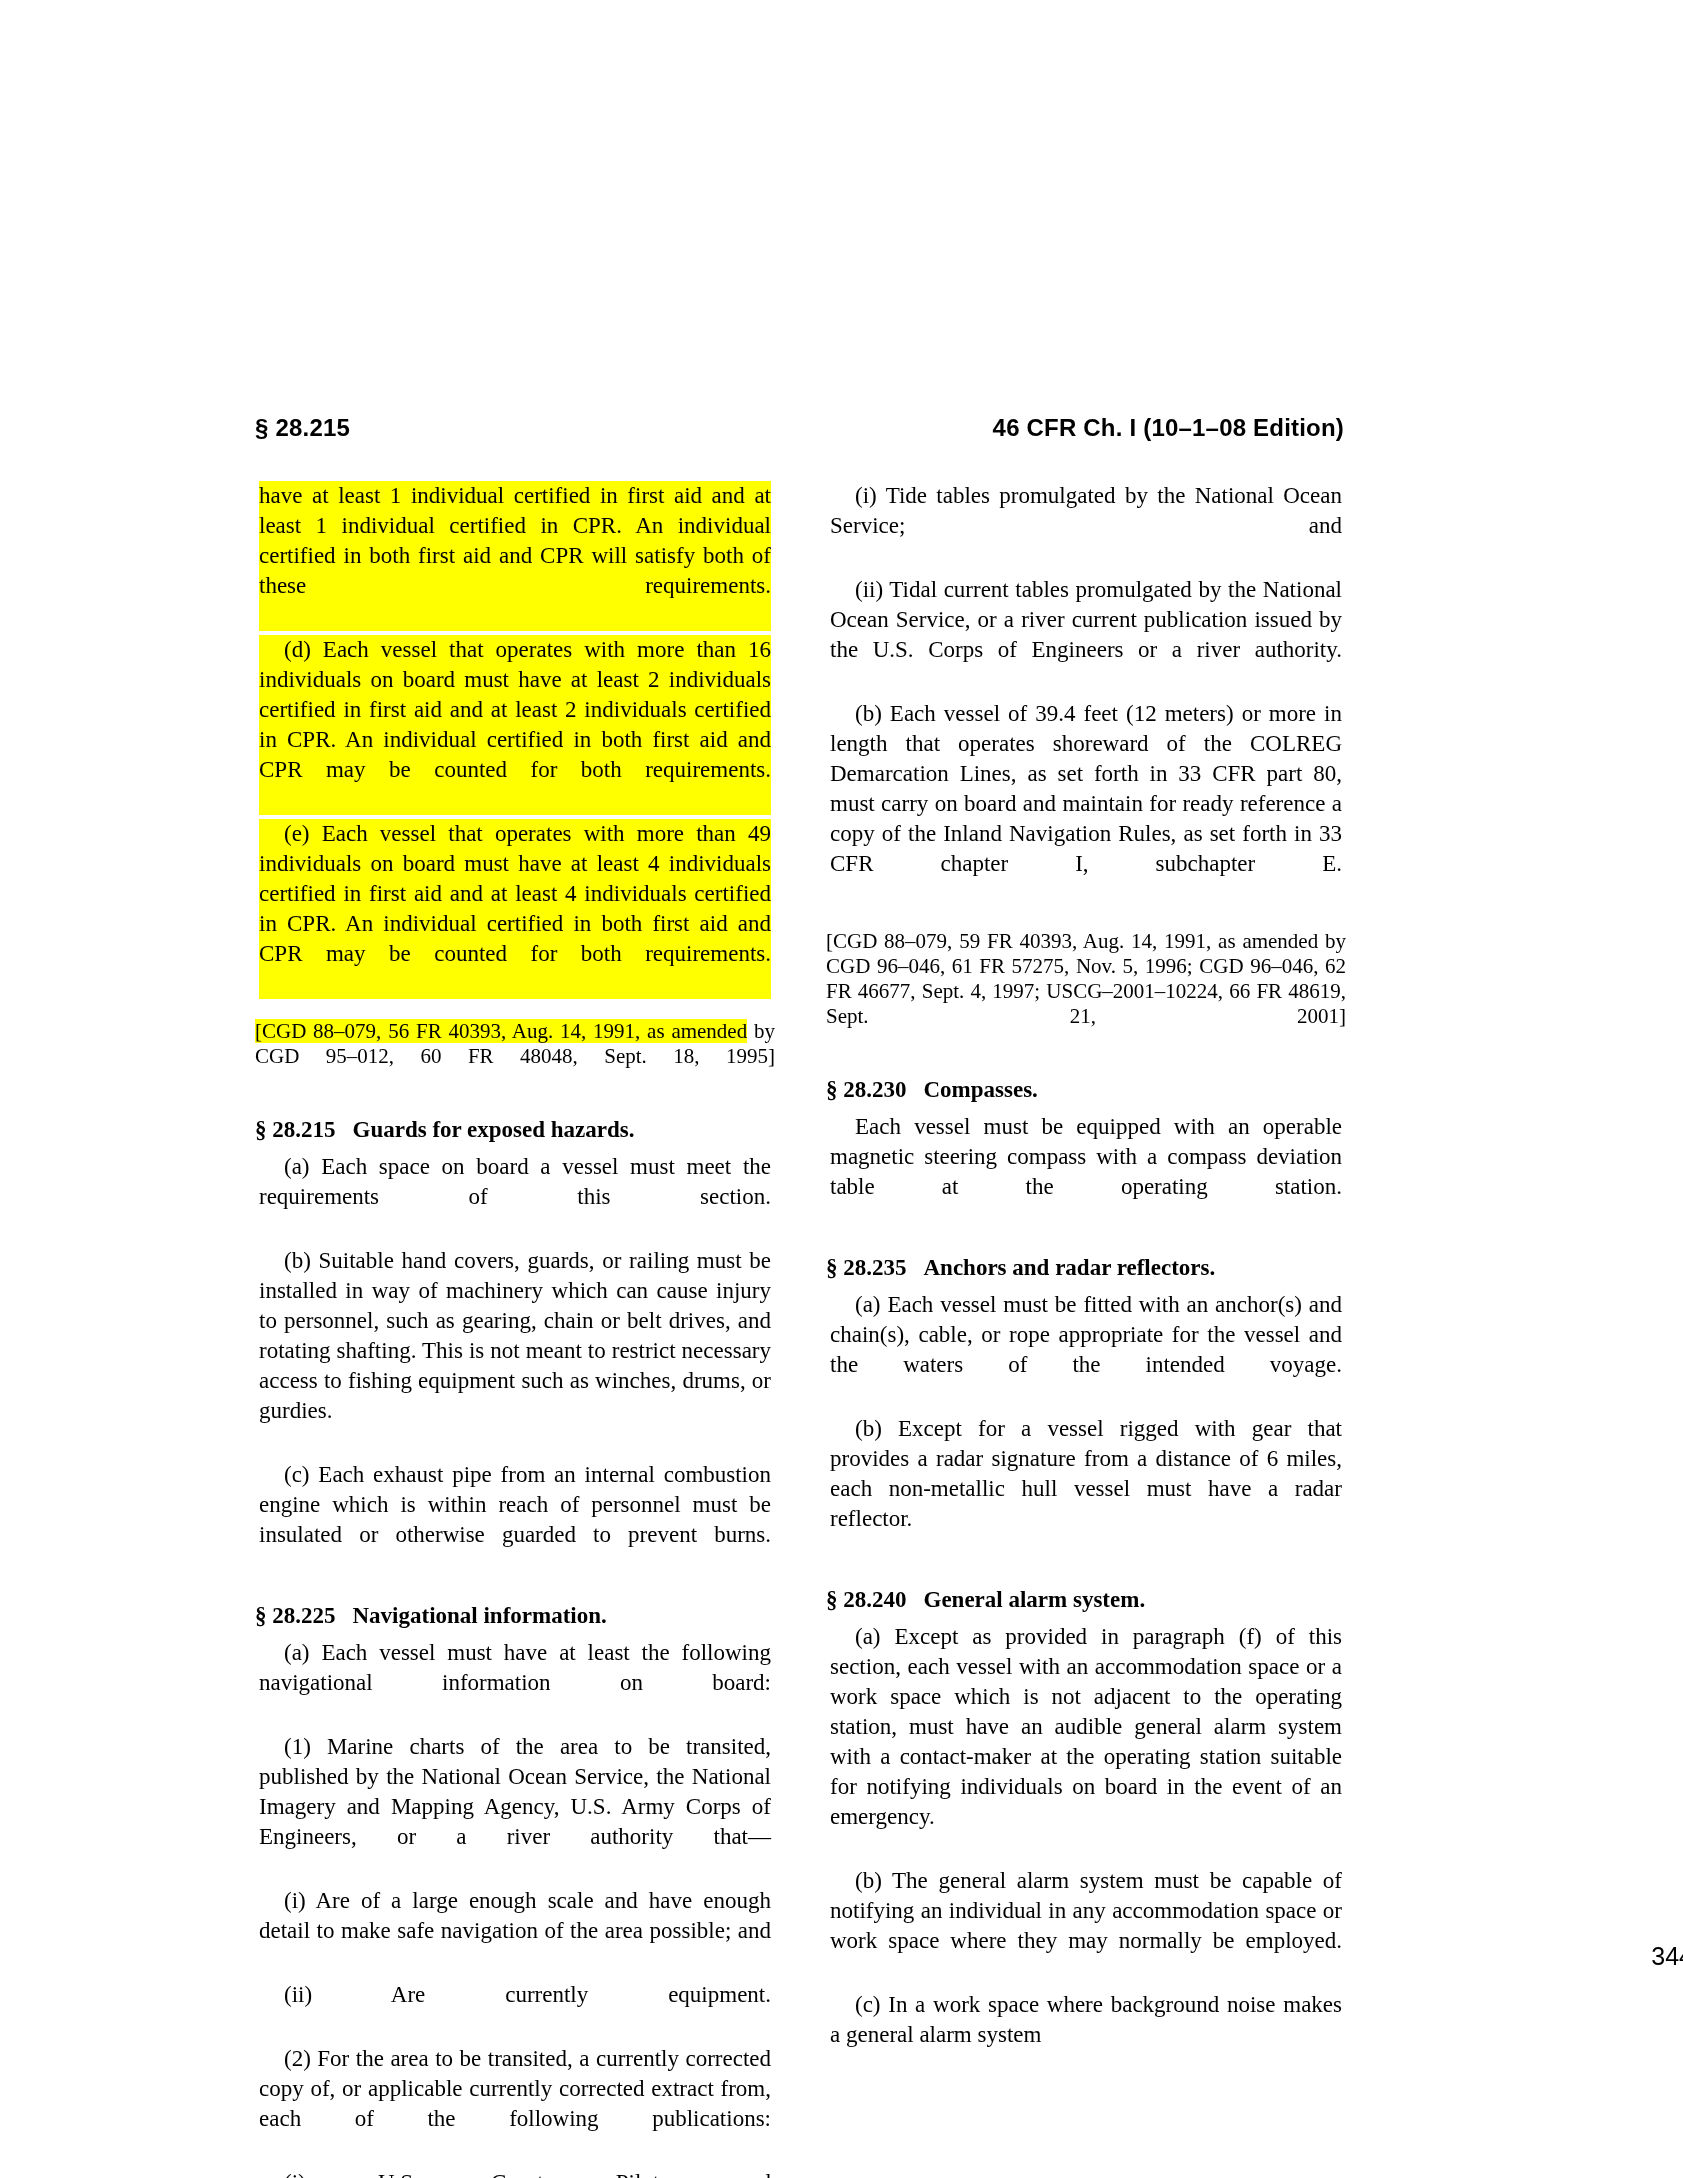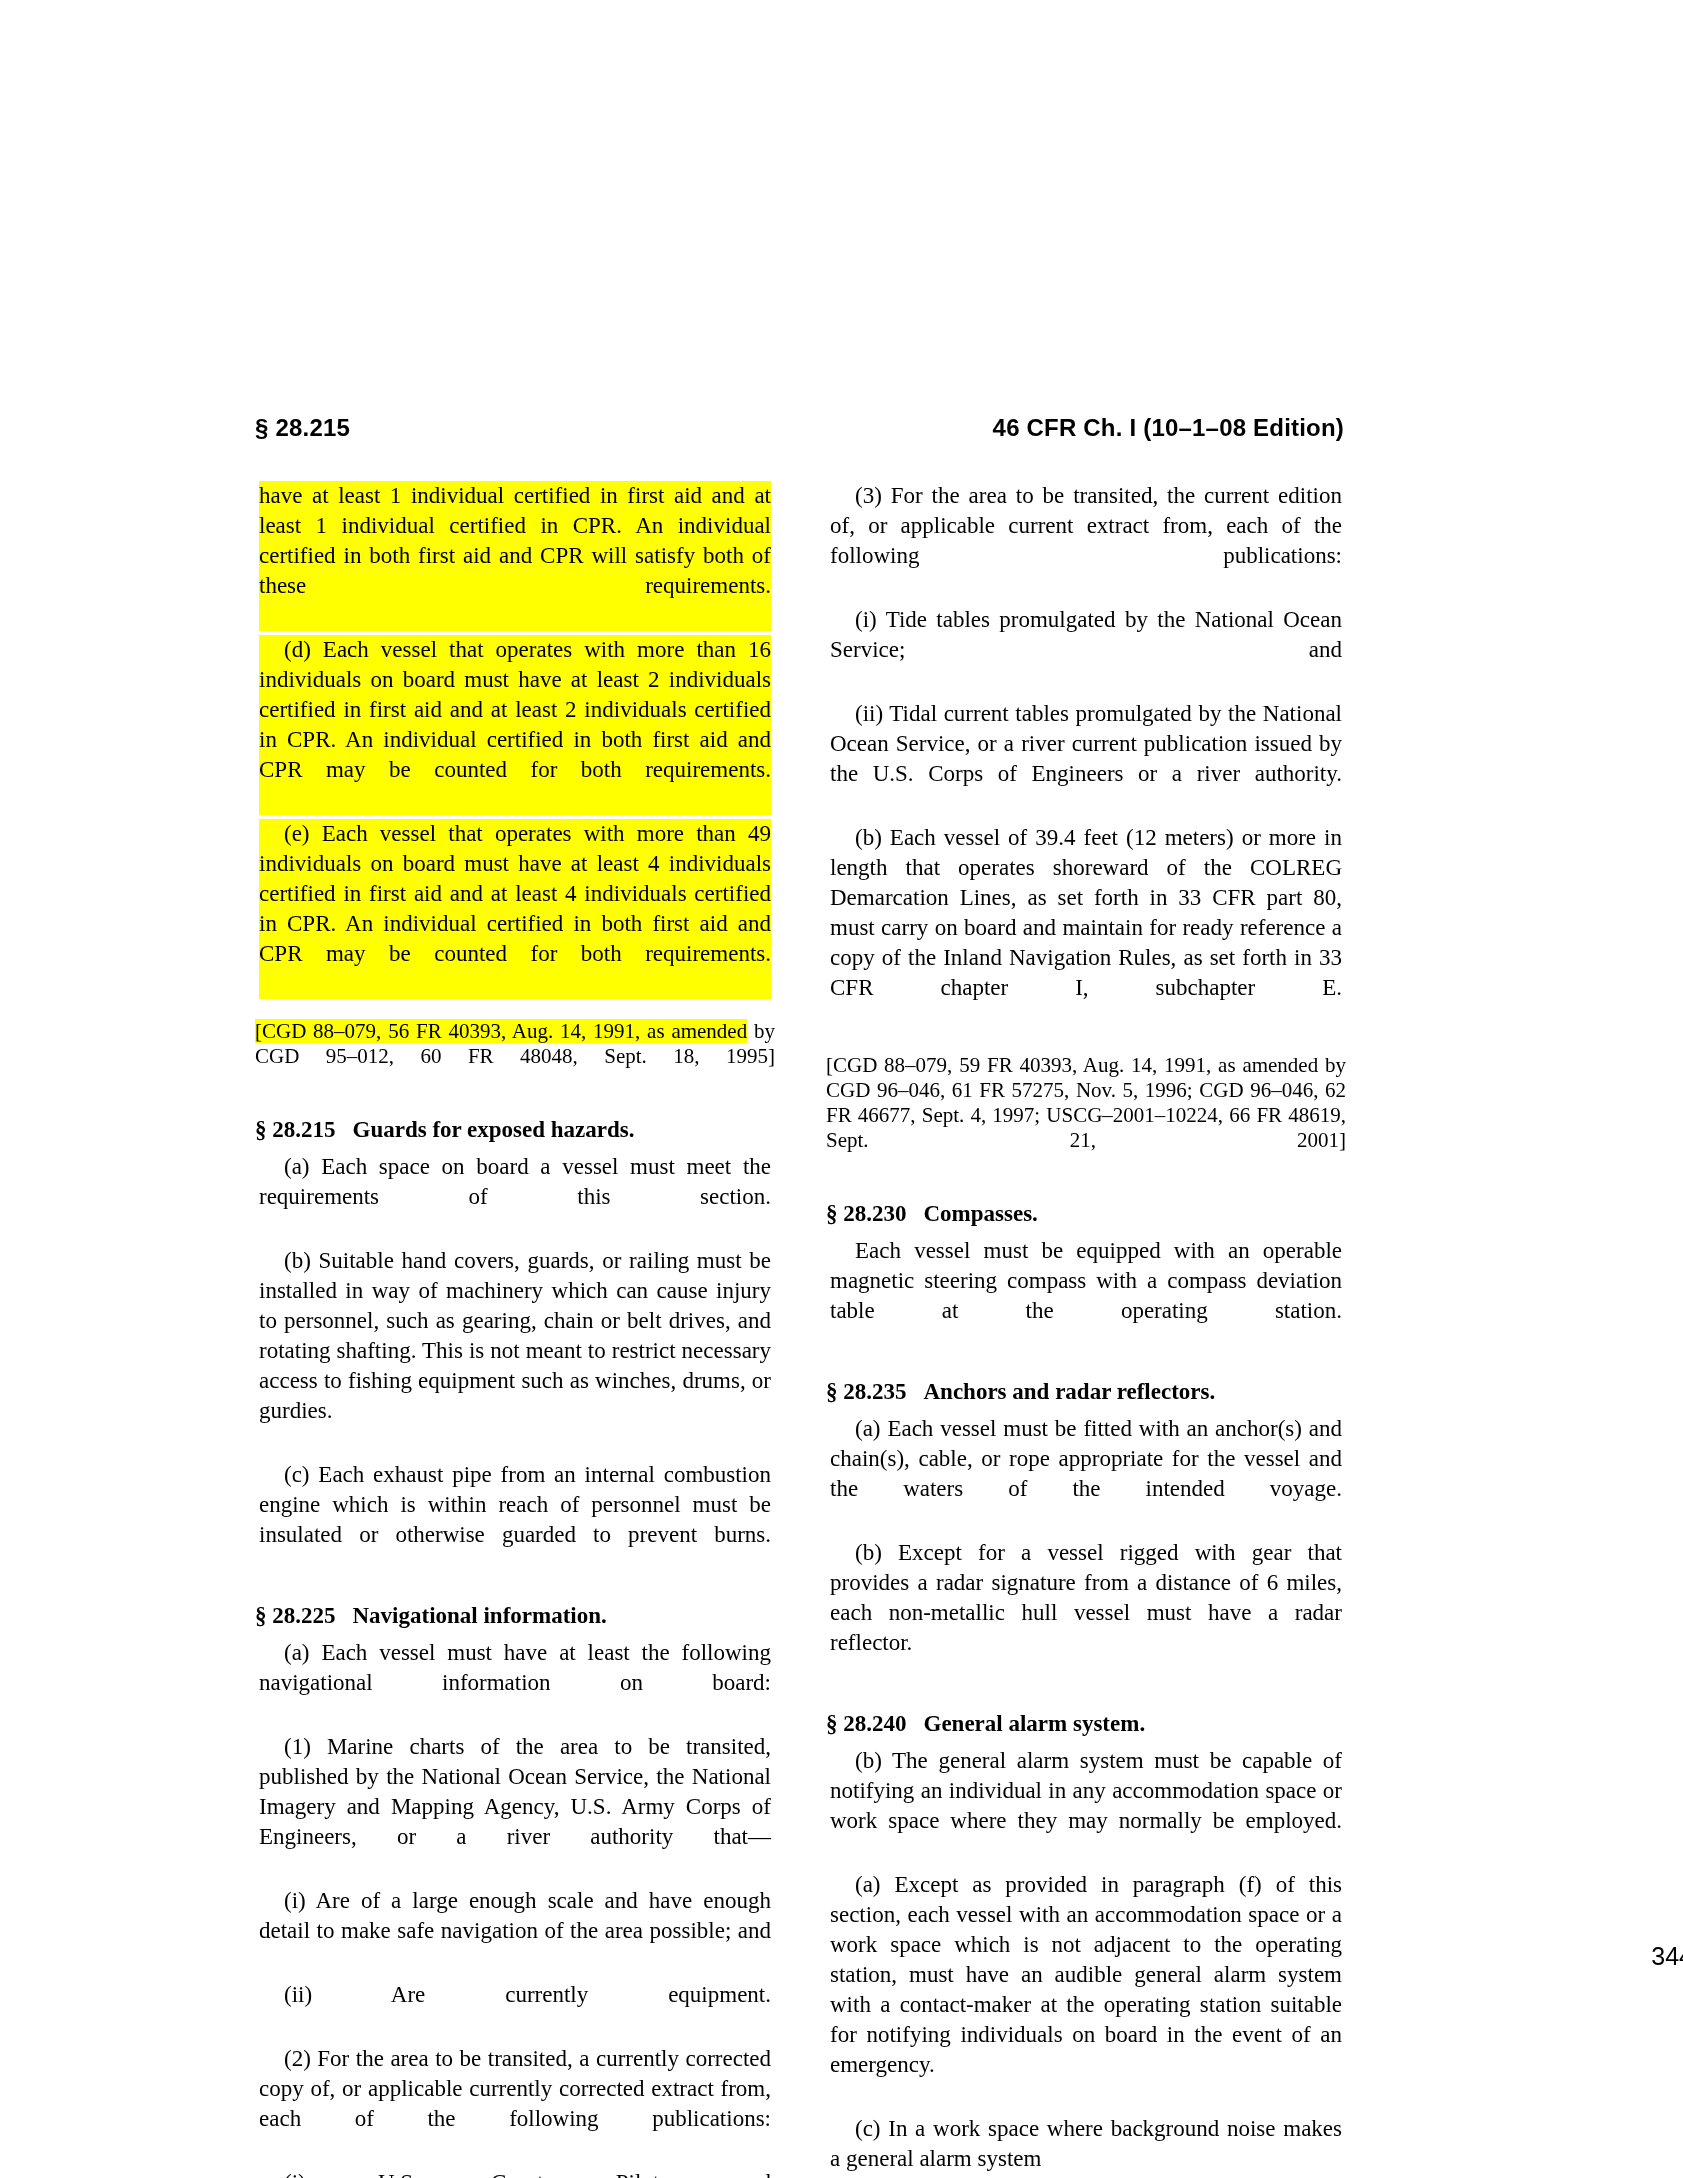--- a/index.html
+++ b/index.html
@@ -146,43 +146,42 @@
       <p class="indent">(1) Marine charts of the area to be transited, published by the National Ocean Service, the National Imagery and Mapping Agency, U.S. Army Corps of Engineers, or a river authority that—</p>
       <p class="indent">(i) Are of a large enough scale and have enough detail to make safe navigation of the area possible; and</p>
       <p class="indent">(ii) Are currently equipment.</p>
       <p class="indent">(2) For the area to be transited, a currently corrected copy of, or applicable currently corrected extract from, each of the following publications:</p>
       <p class="indent">(i) U.S. Coast Pilot; and</p>
 
     </div>
 
     <div class="col">
 
-      <p class="indent">(3) For the area to be transited, the current edition of, or applicable current extract from, each of the following publications:</p>
       <p class="indent">(i) Tide tables promulgated by the National Ocean Service; and</p>
       <p class="indent">(ii) Tidal current tables promulgated by the National Ocean Service, or a river current publication issued by the U.S. Corps of Engineers or a river authority.</p>
       <p class="indent">(b) Each vessel of 39.4 feet (12 meters) or more in length that operates shoreward of the COLREG Demarcation Lines, as set forth in 33 CFR part 80, must carry on board and maintain for ready reference a copy of the Inland Navigation Rules, as set forth in 33 CFR chapter I, subchapter E.</p>
 
       <p class="cite">[CGD 88–079, 59 FR 40393, Aug. 14, 1991, as amended by CGD 96–046, 61 FR 57275, Nov. 5, 1996; CGD 96–046, 62 FR 46677, Sept. 4, 1997; USCG–2001–10224, 66 FR 48619, Sept. 21, 2001]</p>
 
       <h2 class="sec-head">
         <span class="sec-no">§ 28.230</span><span>Compasses.</span>
       </h2>
       <p class="indent">Each vessel must be equipped with an operable magnetic steering compass with a compass deviation table at the operating station.</p>
 
       <h2 class="sec-head">
         <span class="sec-no">§ 28.235</span><span>Anchors and radar reflectors.</span>
       </h2>
       <p class="indent">(a) Each vessel must be fitted with an anchor(s) and chain(s), cable, or rope appropriate for the vessel and the waters of the intended voyage.</p>
       <p class="indent">(b) Except for a vessel rigged with gear that provides a radar signature from a distance of 6 miles, each non-metallic hull vessel must have a radar reflector.</p>
 
       <h2 class="sec-head">
         <span class="sec-no">§ 28.240</span><span>General alarm system.</span>
       </h2>
+      <p class="indent">(a) Except as provided in paragraph (f) of this section, each vessel with an accommodation space or a work space which is not adjacent to the operating station, must have an audible general alarm system with a contact-maker at the operating station suitable for notifying individuals on board in the event of an emergency.</p>
       <p class="indent">(b) The general alarm system must be capable of notifying an individual in any accommodation space or work space where they may normally be employed.</p>
-      <p class="indent">(a) Except as provided in paragraph (f) of this section, each vessel with an accommodation space or a work space which is not adjacent to the operating station, must have an audible general alarm system with a contact-maker at the operating station suitable for notifying individuals on board in the event of an emergency.</p>
       <p class="indent nostretch">(c) In a work space where background noise makes a general alarm system</p>
 
     </div>
 
   </div>
 
   <div class="folio">344</div>
 
 </div>
 

